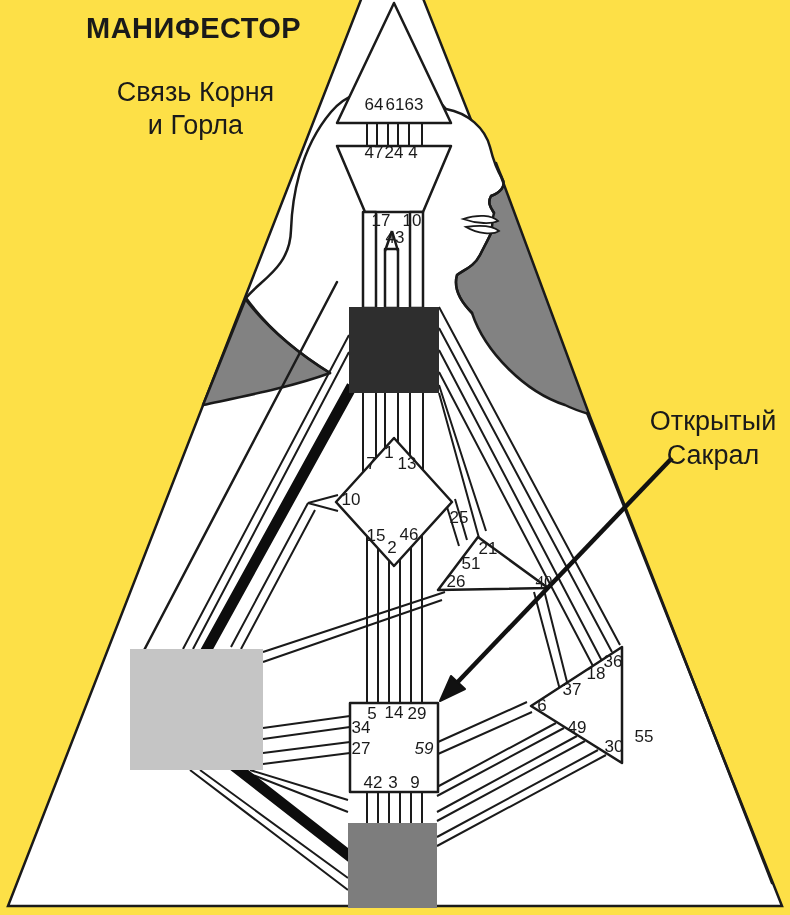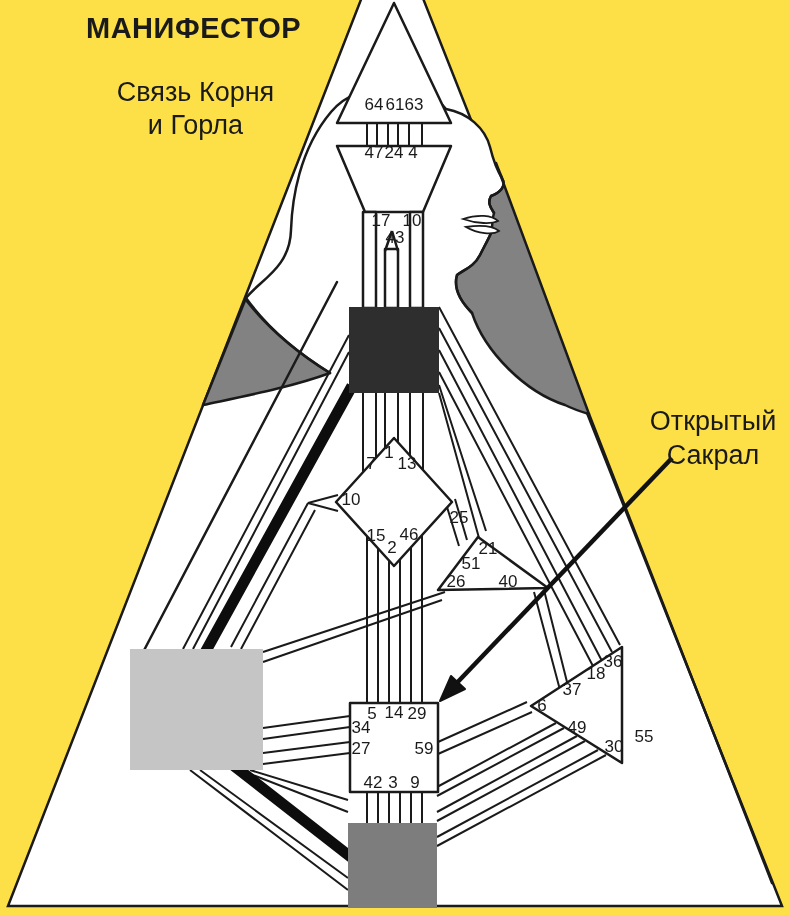--- a/index.html
+++ b/index.html
@@ -138,32 +138,32 @@
       <span class="gate" style="left: 389px; top: 453px;">1</span>
       <span class="gate" style="left: 407px; top: 464px;">13</span>
       <span class="gate" style="left: 351px; top: 500px;">10</span>
       <span class="gate" style="left: 376px; top: 536px;">15</span>
       <span class="gate" style="left: 392px; top: 548px;">2</span>
       <span class="gate" style="left: 409px; top: 535px;">46</span>
       <span class="gate" style="left: 426px; top: 518px; margin-left: 16px;">25</span>
       <span class="gate" style="left: 488px; top: 549px;">21</span>
       <span class="gate" style="left: 471px; top: 564px;">51</span>
       <span class="gate" style="left: 456px; top: 582px;">26</span>
-      <span class="gate" style="left: 508px; top: 582px;">40</span>
+      <span class="gate" style="left: 544px; top: 582px; font-family: Liberation Serif, serif;">40</span>
       <span class="gate" style="left: 613px; top: 662px;">36</span>
       <span class="gate" style="left: 596px; top: 674px;">18</span>
       <span class="gate" style="left: 572px; top: 690px;">37</span>
       <span class="gate" style="left: 542px; top: 706px;">6</span>
       <span class="gate" style="left: 577px; top: 728px;">49</span>
       <span class="gate" style="left: 596px; top: 737px; margin-left: 31px;">55</span>
       <span class="gate" style="left: 614px; top: 747px;">30</span>
       <span class="gate" style="left: 372px; top: 714px;">5</span>
       <span class="gate" style="left: 394px; top: 713px;">14</span>
       <span class="gate" style="left: 417px; top: 714px;">29</span>
       <span class="gate" style="left: 361px; top: 728px;">34</span>
       <span class="gate" style="left: 361px; top: 749px;">27</span>
-      <span class="gate" style="left: 424px; top: 749px;">59</span>
+      <span class="gate" style="left: 424px; top: 749px; font-style: italic;">59</span>
       <span class="gate" style="left: 373px; top: 783px;">42</span>
       <span class="gate" style="left: 393px; top: 783px;">3</span>
       <span class="gate" style="left: 415px; top: 783px;">9</span>
     </div>
 
 </div>
 
 </body></html>

